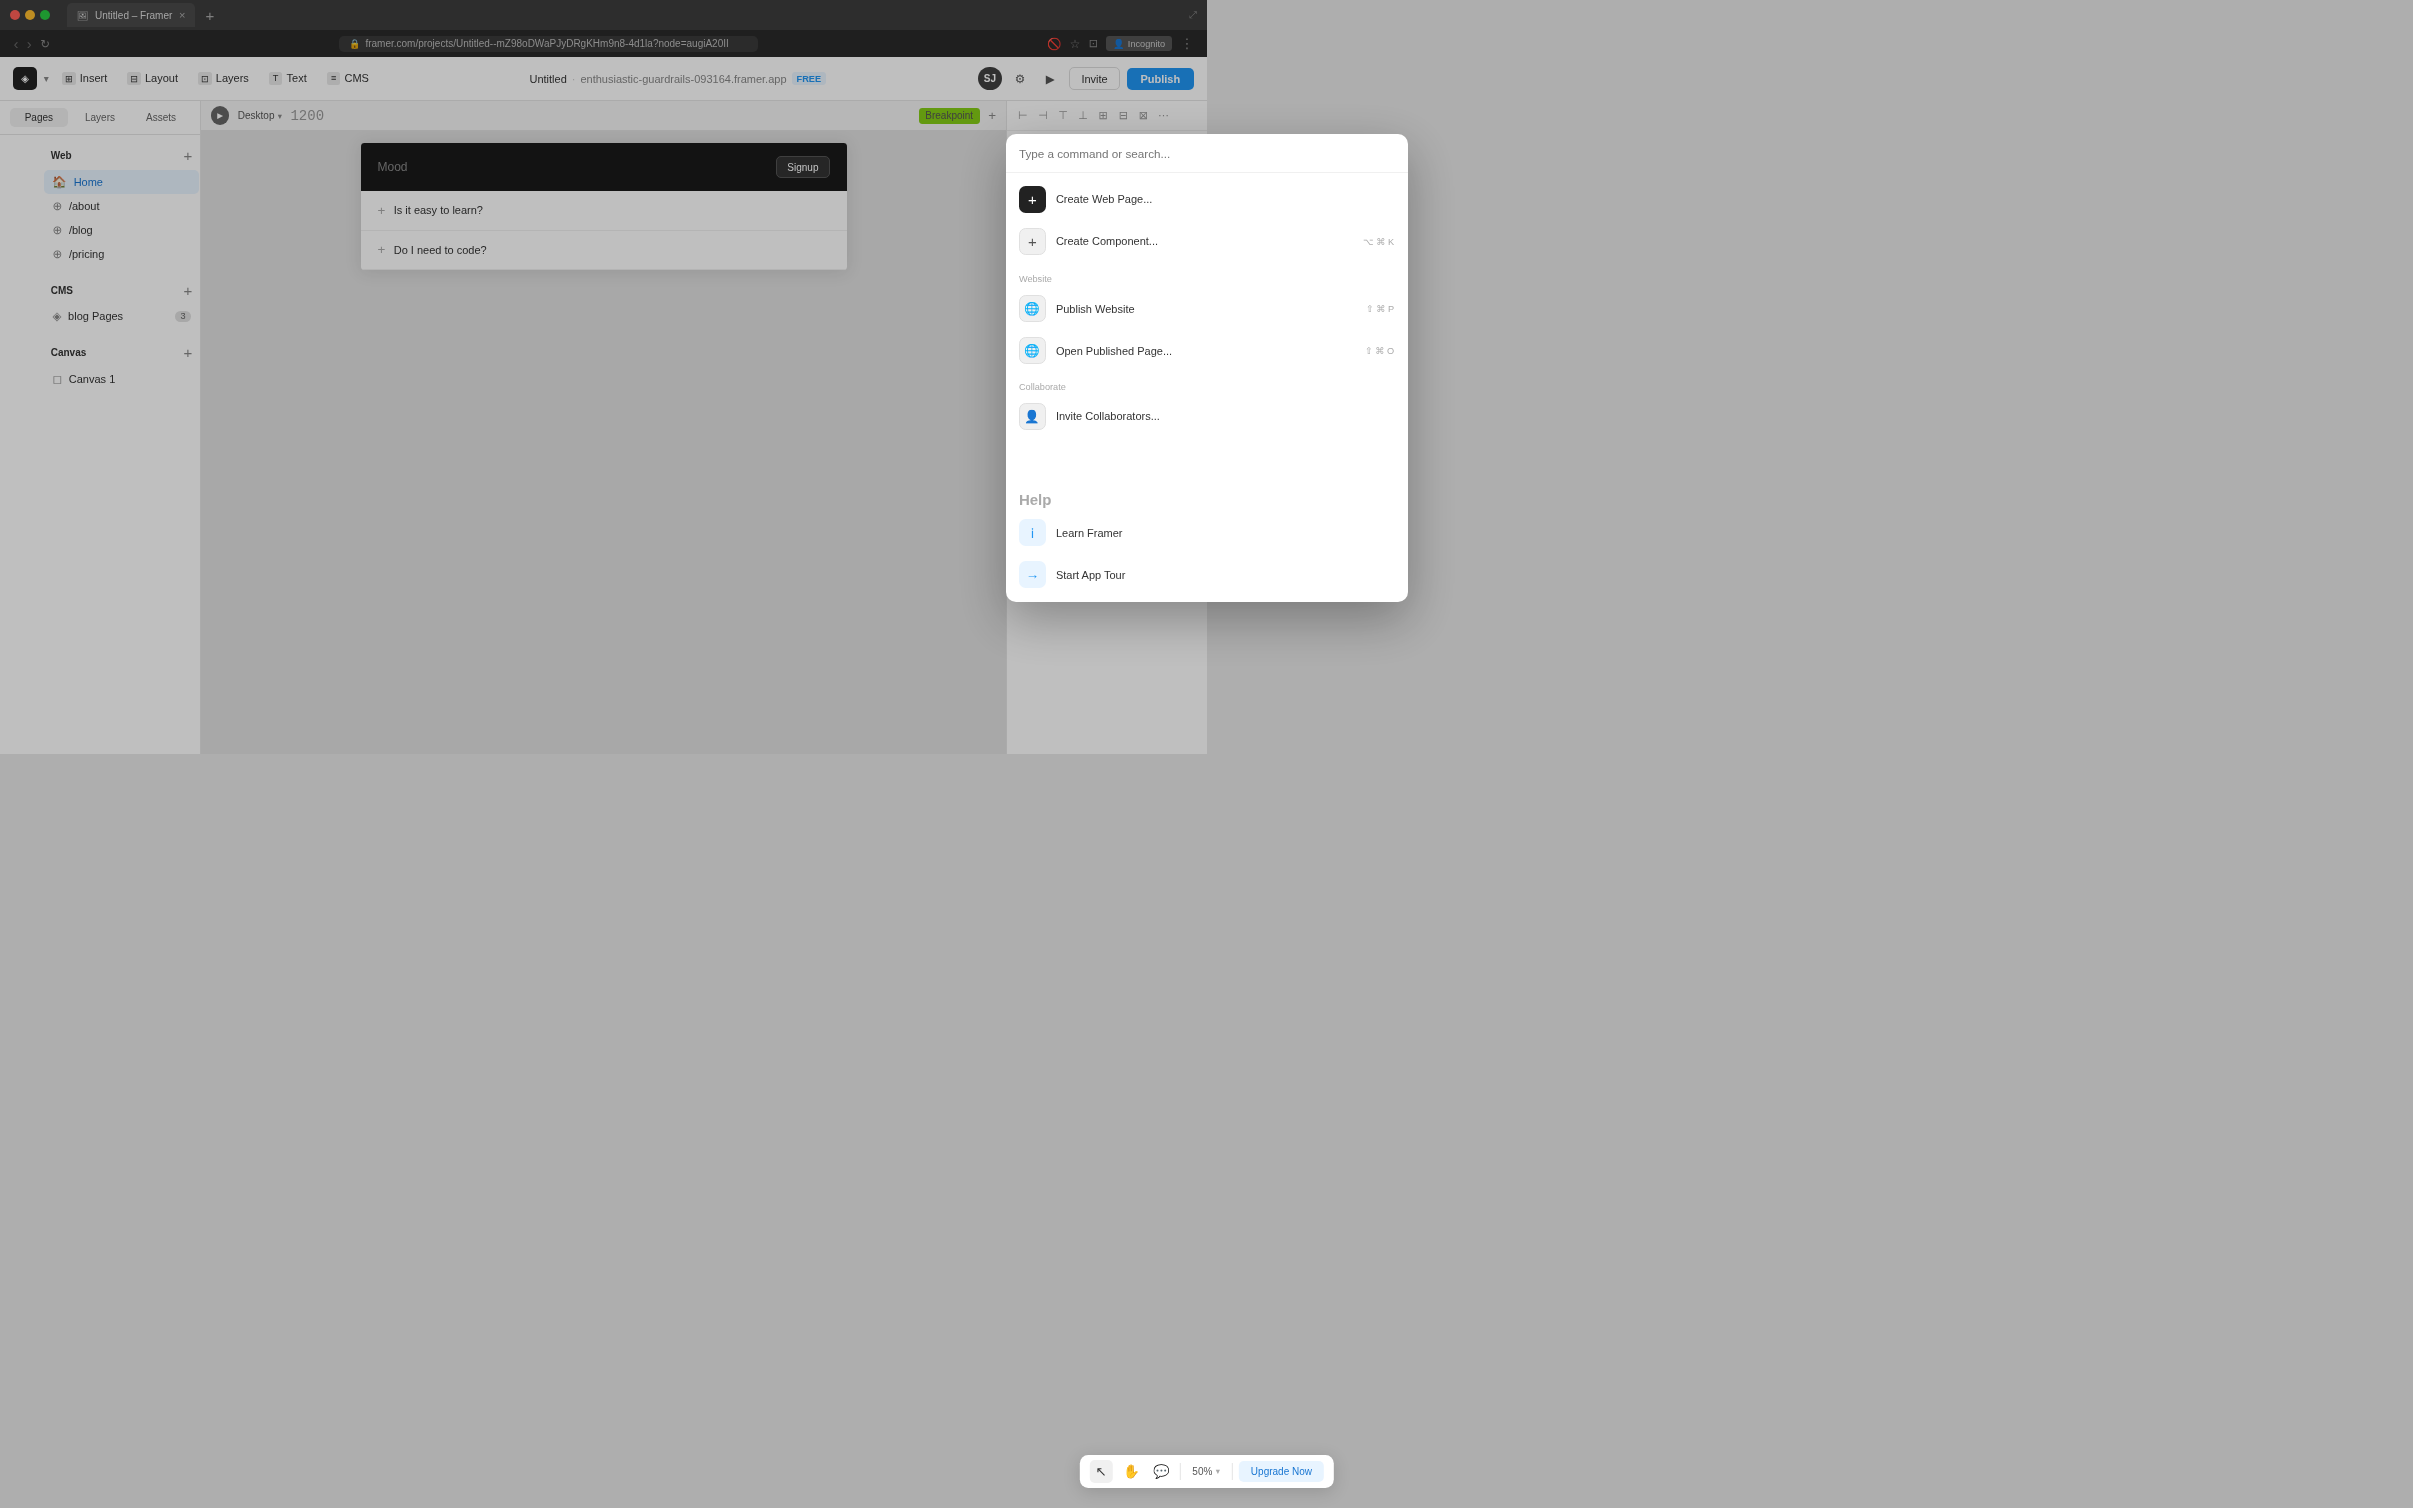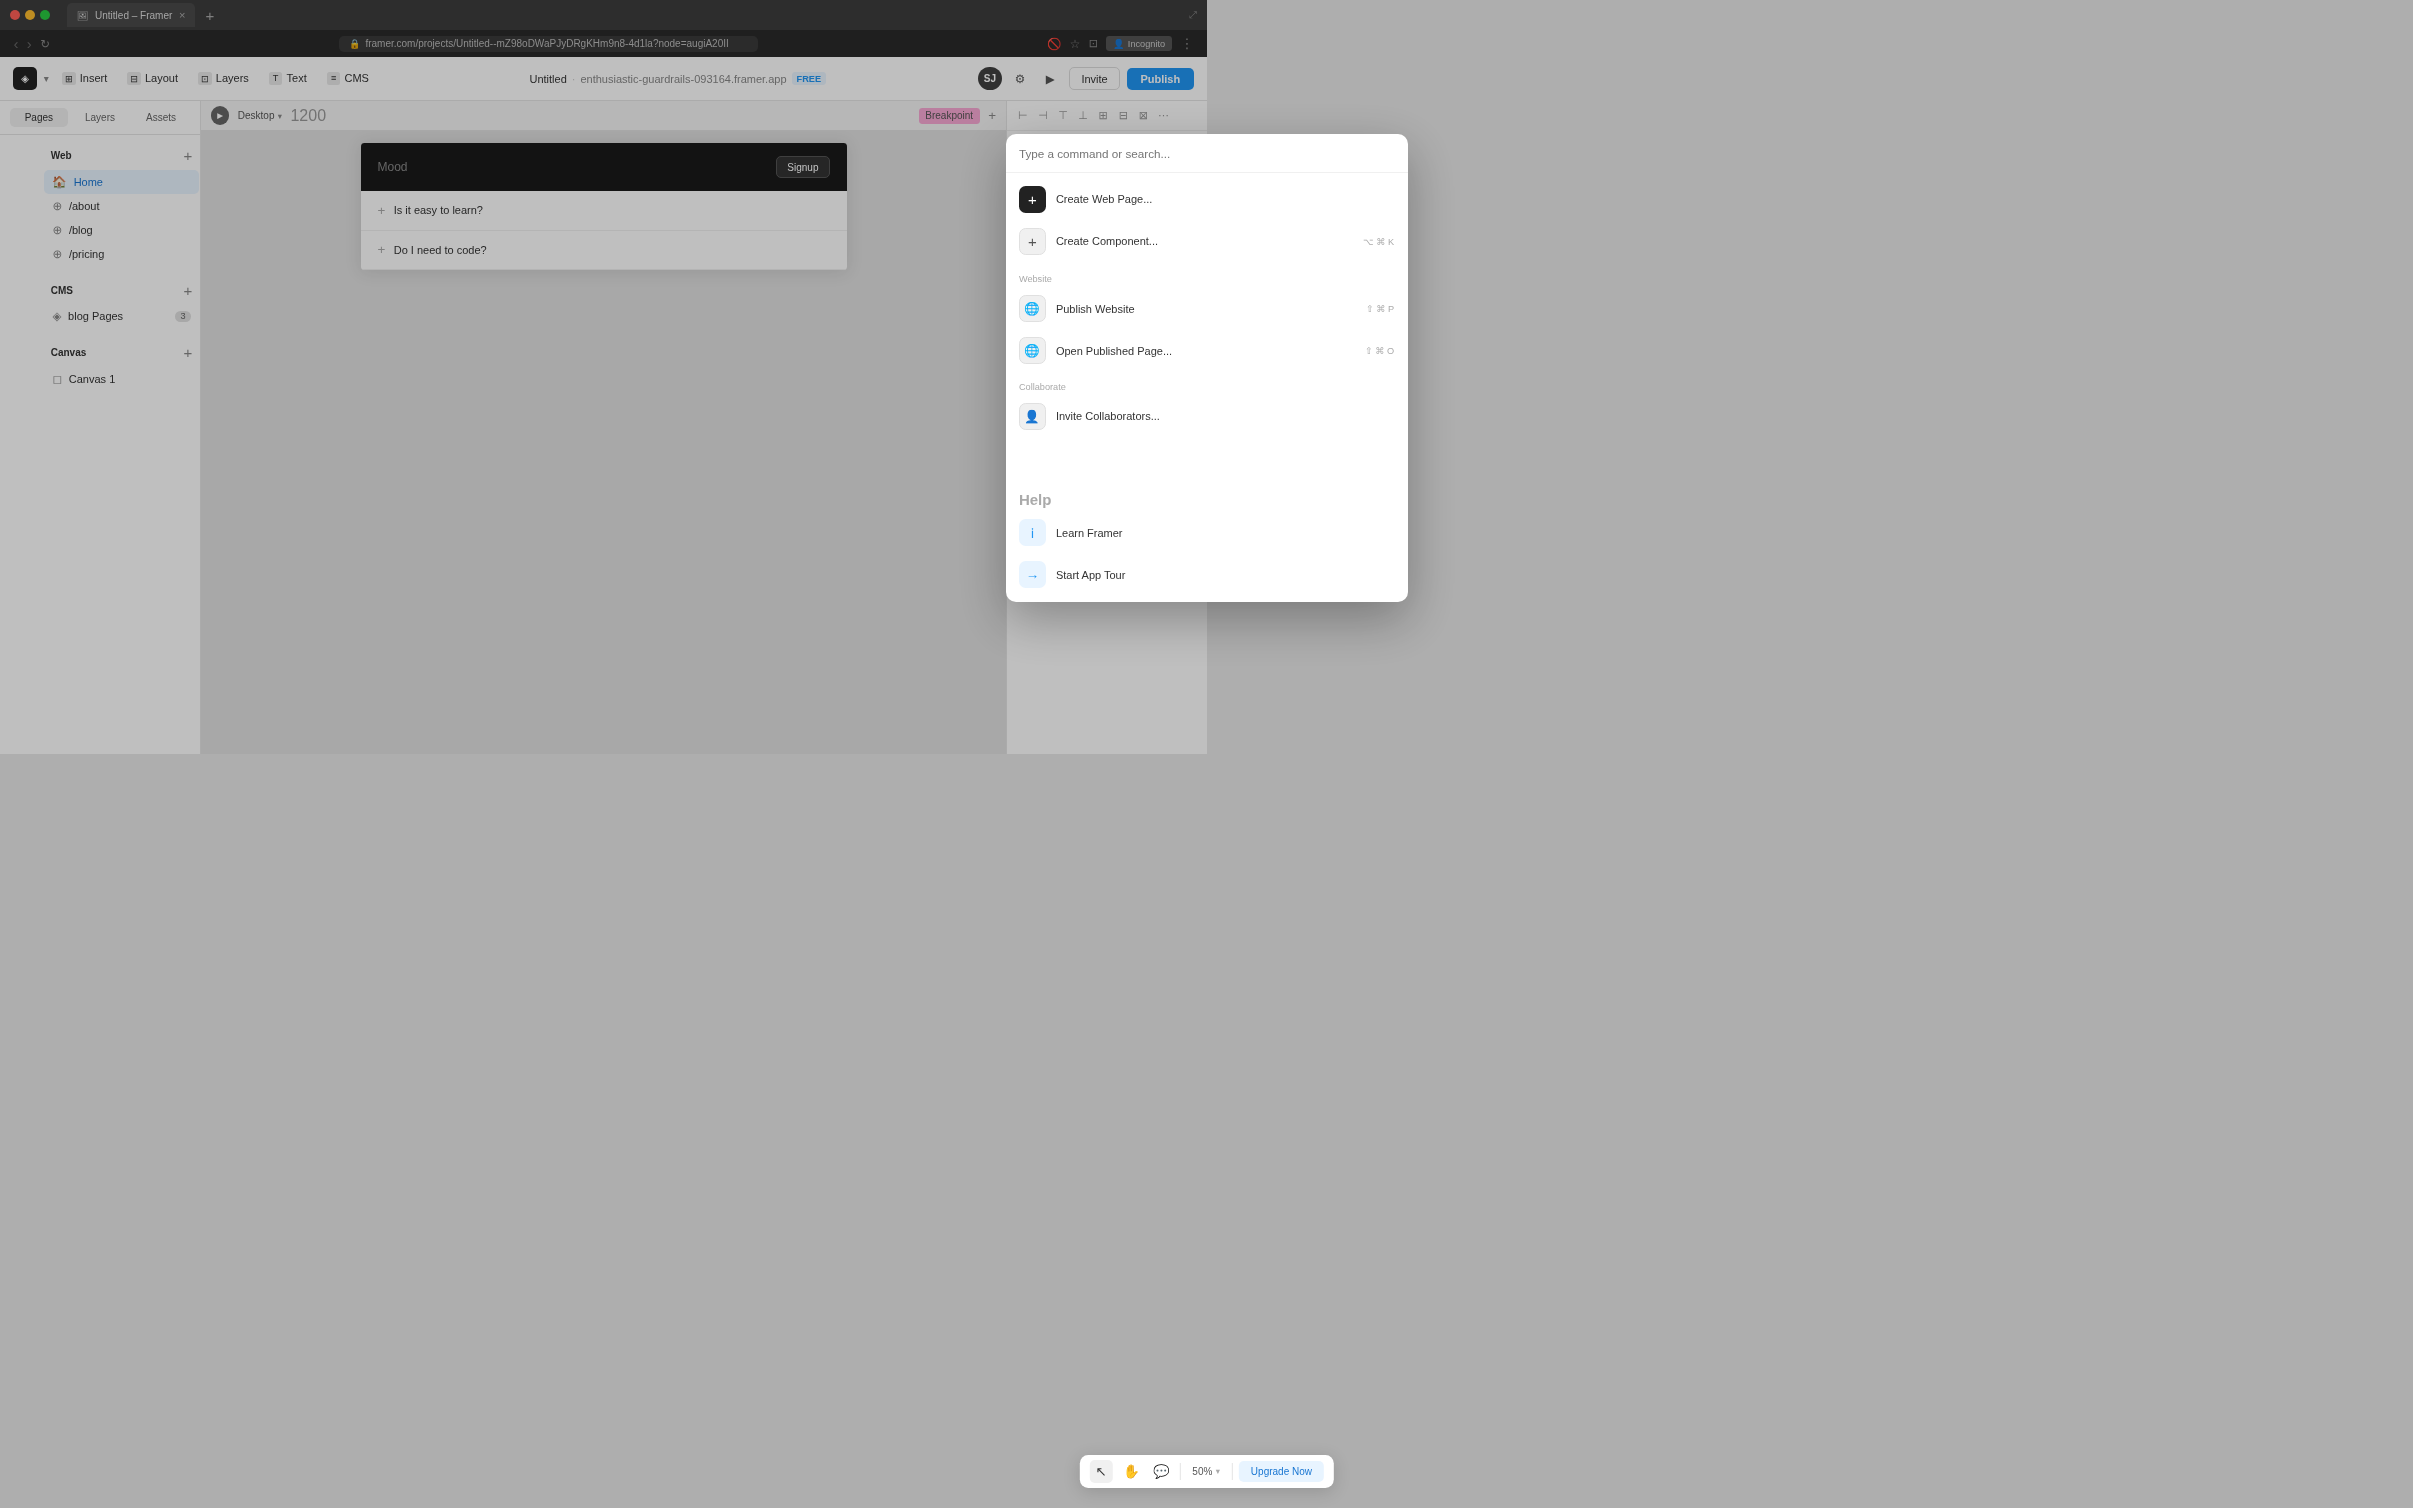--- a/index.html
+++ b/index.html
@@ -145,22 +145,22 @@
   </div>
 
   <div style="flex:1;background:#e0e0e0;position:relative;overflow:hidden;">
 
     <div style="position:absolute;top:0;left:0;right:0;height:30px;background:#f5f5f5;border-bottom:0.8px solid #e0e0e0;display:flex;align-items:center;padding:0 10px;gap:8.4px;z-index:10;">
       <div style="width:18.4px;height:18.4px;background:#666;border-radius:50%;display:flex;align-items:center;justify-content:center;color:white;font-size:7.5px;cursor:pointer;">▶</div>
       <div style="display:flex;align-items:center;gap:3.4px;font-size:10px;color:#555;cursor:pointer;justify-content:flex-end;">
         <span>Desktop</span>
         <span style="font-size:8.4px;color:#888;">▾</span>
       </div>
-      <span style="font-size:16px;color:#999;">1200</span>
-      <button style="margin-left:auto;font-size:10px;color:#555;background:#f9a8d4;border:none;border-radius:3.4px;padding:2.5px 6.7px;cursor:pointer;">Breakpoint</button>
+      <span style="font-size:14px;color:#999;font-family:Liberation Mono, monospace;">1200</span>
+      <button style="margin-left:auto;font-size:10px;color:#555;background:#84cc16;border:none;border-radius:3.4px;padding:2.5px 6.7px;cursor:pointer;">Breakpoint</button>
       <span style="color:#888;font-size:13.4px;cursor:pointer;">+</span>
     </div>
 
     <div style="position:absolute;top:42px;left:50%;transform:translateX(-50%);width:486px;background:white;border-radius:3.4px;box-shadow:0 1.7px 17px rgba(0,0,0,0.1);overflow:hidden;">
       <div style="background:#1a1a1a;padding:13.4px 17px;display:flex;align-items:center;justify-content:space-between;">
         <div style="color:#888;font-size:12px;">Mood</div>
         <button style="background:#333;color:white;border:0.8px solid #555;border-radius:5px;padding:4.2px 10px;font-size:10px;cursor:pointer;">Signup</button>
       </div>
       <div style="padding:0;">
         <div style="display:flex;align-items:center;gap:8.4px;padding:11.7px 17px;border-bottom:0.8px solid #f0f0f0;font-size:11px;color:#333;">

